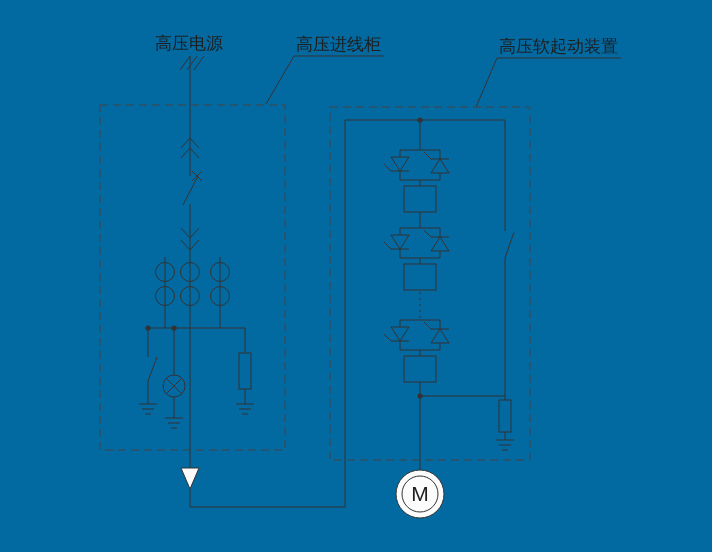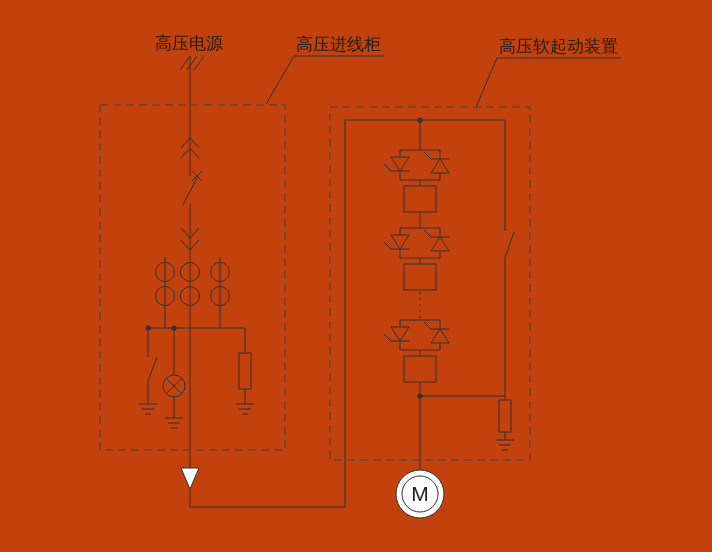--- a/index.html
+++ b/index.html
@@ -5,21 +5,21 @@
   html, body {
     margin: 0;
     padding: 0;
     background: #fcfcfc;
     font-family: "Liberation Sans", sans-serif;
   }
   .stage {
     position: relative;
     width: 712px;
     height: 552px;
-    background: #c2410c;
+    background: #0369a1;
     overflow: hidden;
   }
   svg { display: block; }
   .ln   { stroke: #333333; stroke-width: 1; fill: none; }
   .dash { stroke: #444444; stroke-width: 1; fill: none; stroke-dasharray: 8 5; }
   .dot  { fill: #333333; stroke: none; }
   .solid-fill { fill: #fcfcfc; stroke: #333333; stroke-width: 1; }
   .dotted { stroke: #333333; stroke-width: 1; fill: none; stroke-dasharray: 2 4; }
   .lbl {
     font-family: "Liberation Sans", sans-serif;

